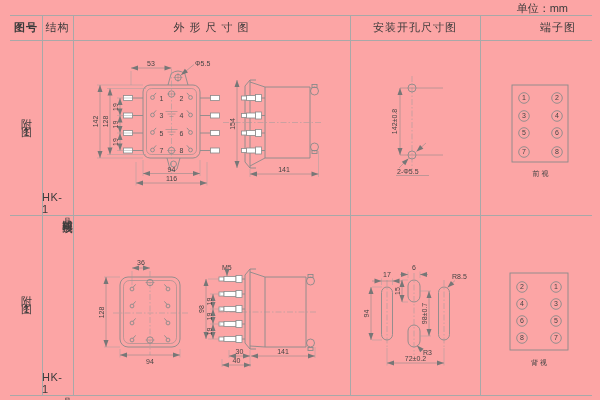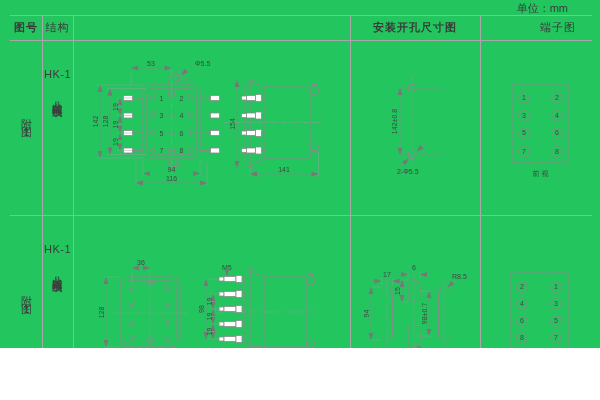--- a/index.html
+++ b/index.html
@@ -1,26 +1,26 @@
 <!DOCTYPE html>
 <html><head>
 <meta charset="utf-8">
 <style>
   html,body{margin:0;padding:0;background:#fff;}
-  #page{position:relative;width:600px;height:348px;background:#22c55e;overflow:hidden;
+  #page{position:relative;width:600px;height:400px;background:#fca5a5;overflow:hidden;
         font-family:"Liberation Sans","DejaVu Sans",sans-serif;color:#3c3c3c;}
   .hline{position:absolute;height:1px;background:#a8a8a8;}
   .vline{position:absolute;width:1px;background:#a8a8a8;}
   .cell{position:absolute;}
   .hcell{position:absolute;top:15px;height:25px;display:flex;align-items:center;justify-content:center;
          font-size:11px;letter-spacing:1px;color:#3a3a3a;}
   #unit{position:absolute;top:1px;right:32px;font-size:11px;color:#3a3a3a;}
   .figcell{display:flex;align-items:center;justify-content:center;}
   .vtext{writing-mode:vertical-rl;text-orientation:upright;font-size:11px;letter-spacing:8px;line-height:1;}
-  .structcell{display:flex;flex-direction:column;align-items:center;padding-top:28px;box-sizing:border-box;}
+  .structcell{display:flex;flex-direction:row;align-items:flex-end;padding-top:20px;box-sizing:border-box;}
   .model{font-size:11px;letter-spacing:0.5px;}
   .svtext{writing-mode:vertical-rl;text-orientation:upright;font-size:10.5px;letter-spacing:1px;margin-top:13px;line-height:1;}
   svg.dwg{position:absolute;overflow:visible;}
   svg.dwg text{font-size:7px;fill:#454545;stroke:none;font-family:"Liberation Sans","DejaVu Sans",sans-serif;}
   .pl{stroke:#8a8a8a;stroke-width:0.9;fill:none;}
   .pt{stroke:#8a8a8a;stroke-width:0.55;fill:none;}
   .dl{stroke:#8a8a8a;stroke-width:0.55;fill:none;}
   .xl{stroke:#9f9f9f;stroke-width:0.45;fill:none;}
   .cl{stroke:#9a9a9a;stroke-width:0.5;fill:none;stroke-dasharray:6 2 1.5 2;}
   .wf{stroke:#8a8a8a;stroke-width:0.8;fill:#fff;}
@@ -36,21 +36,22 @@
   <div class="hline" style="left:10px;top:40px;width:582px;"></div>
   <div class="hline" style="left:10px;top:215px;width:582px;"></div>
   <div class="hline" style="left:10px;top:395px;width:582px;"></div>
   <div class="vline" style="left:42px;top:15px;height:380px;"></div>
   <div class="vline" style="left:73px;top:15px;height:380px;"></div>
   <div class="vline" style="left:350px;top:15px;height:380px;"></div>
   <div class="vline" style="left:480px;top:15px;height:380px;"></div>
 
   <div class="hcell" style="left:10px;width:32px;font-weight:bold;">图号</div>
   <div class="hcell" style="left:42px;width:31px;font-family:Liberation Mono, monospace;">结构</div>
-  <div class="hcell" style="left:350px;width:130px;font-weight:bold;">安装开孔尺寸图</div>
+  <div class="hcell" style="left:73px;width:277px;">外 形 尺 寸 图</div>
+  <div class="hcell" style="left:350px;width:130px;">安装开孔尺寸图</div>
   <div class="hcell" style="left:502px;width:112px;text-align:right;">端子图</div>
 
   <div class="cell figcell" style="left:10px;top:40px;width:32px;height:175px;">
     <div class="vtext">附图1</div>
   </div>
   <div class="cell structcell" style="left:42px;top:40px;width:31px;height:175px;">
     <div class="model">HK-1</div>
     <div class="svtext">凸出式前接线</div>
   </div>
 

